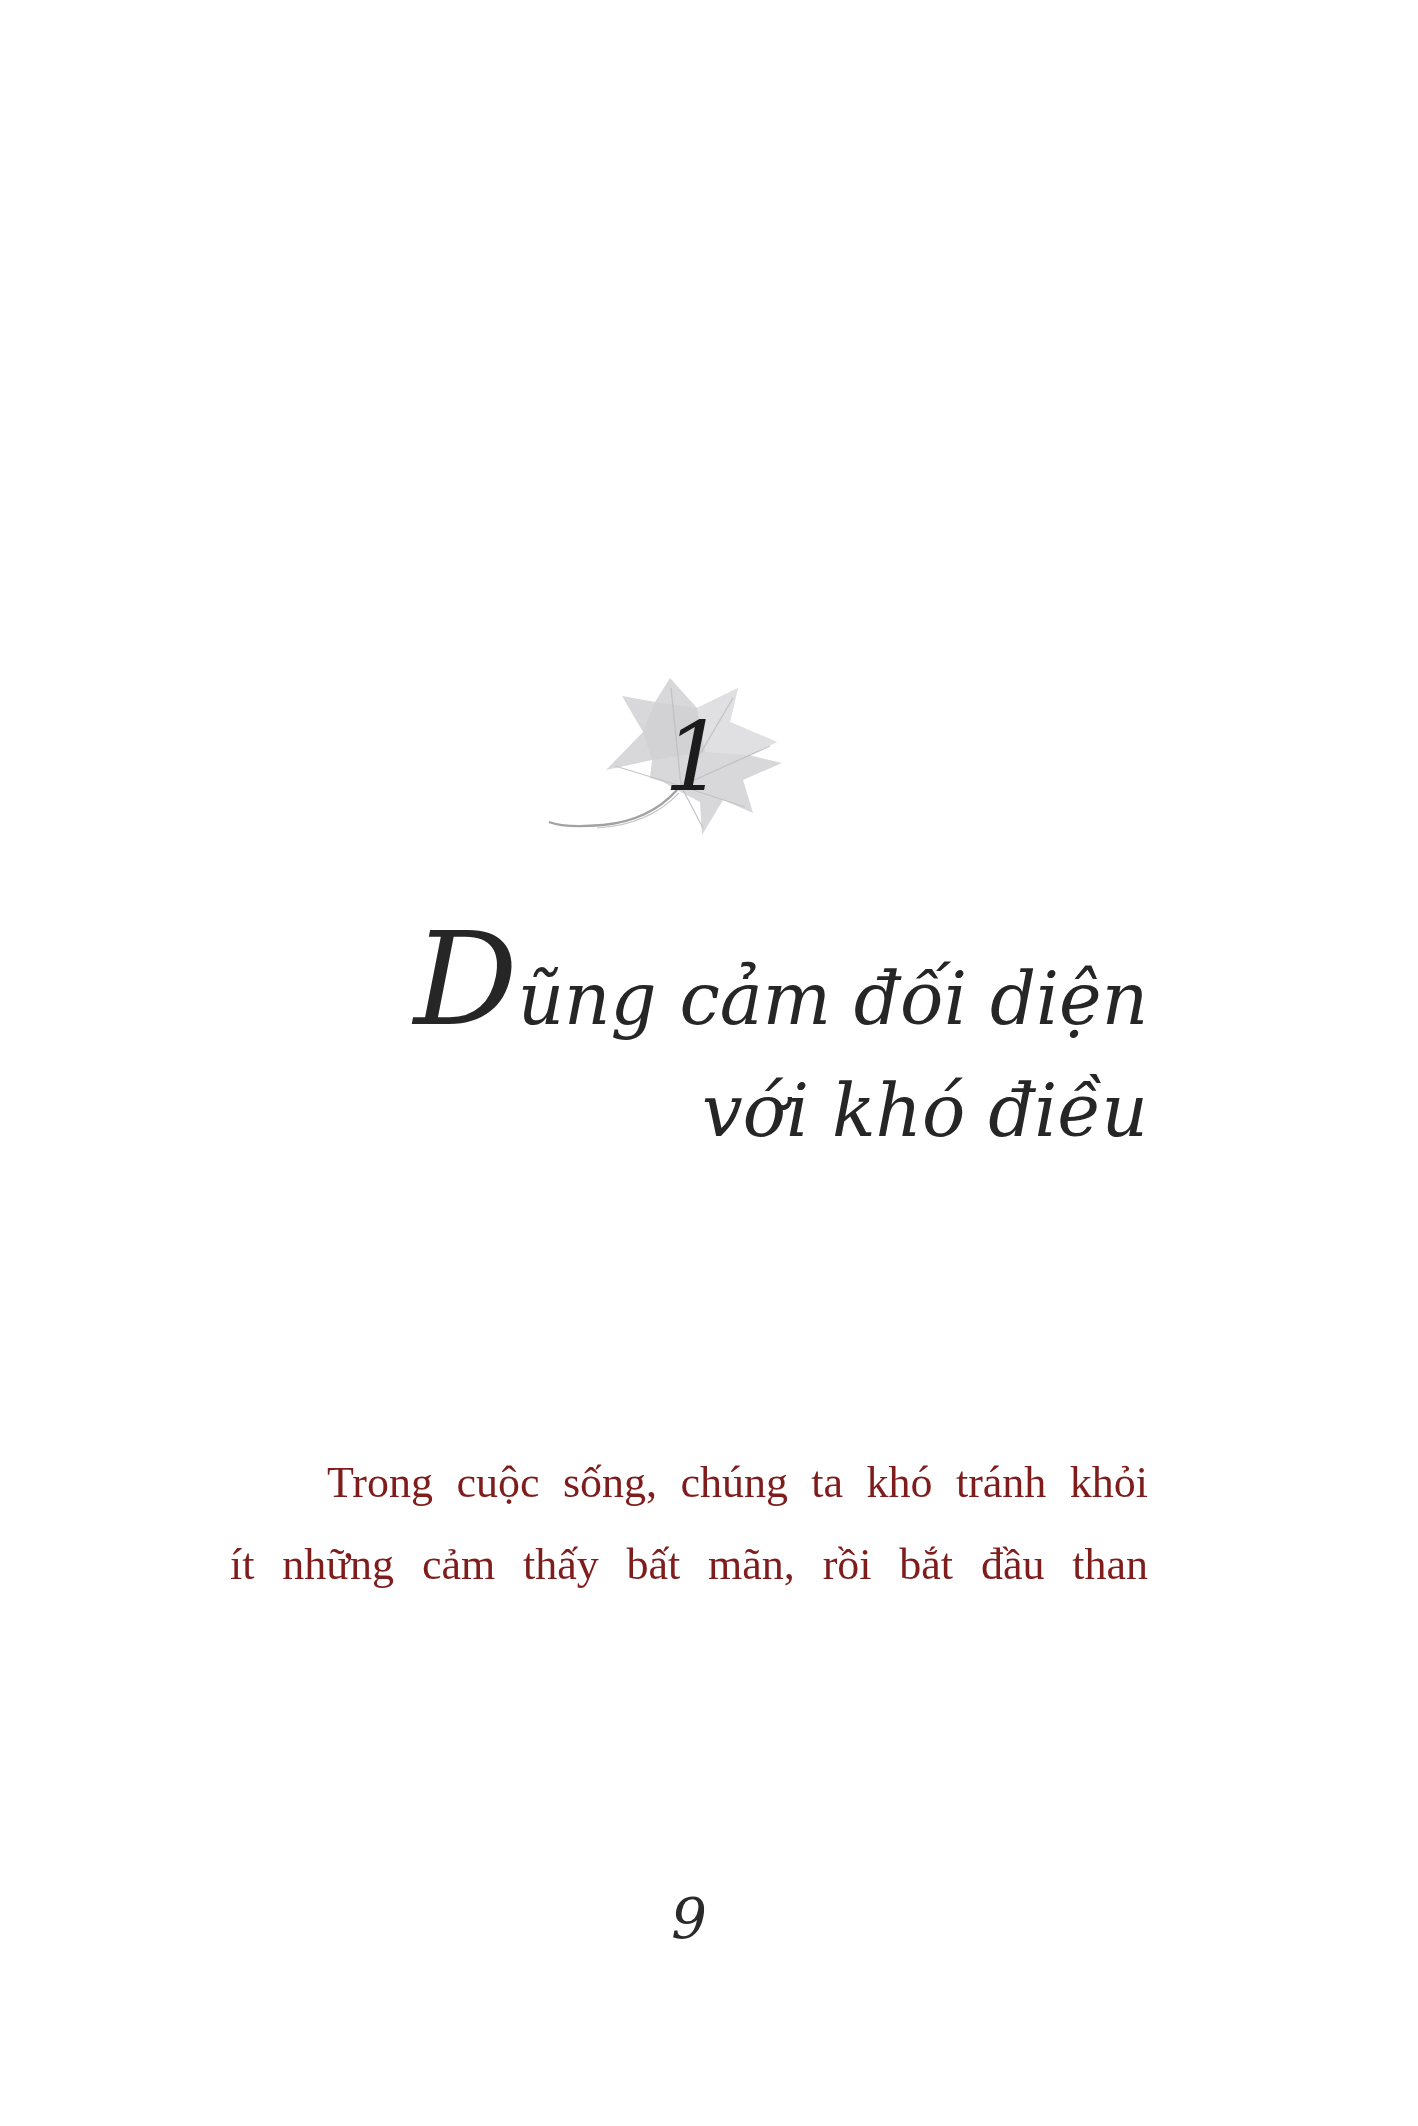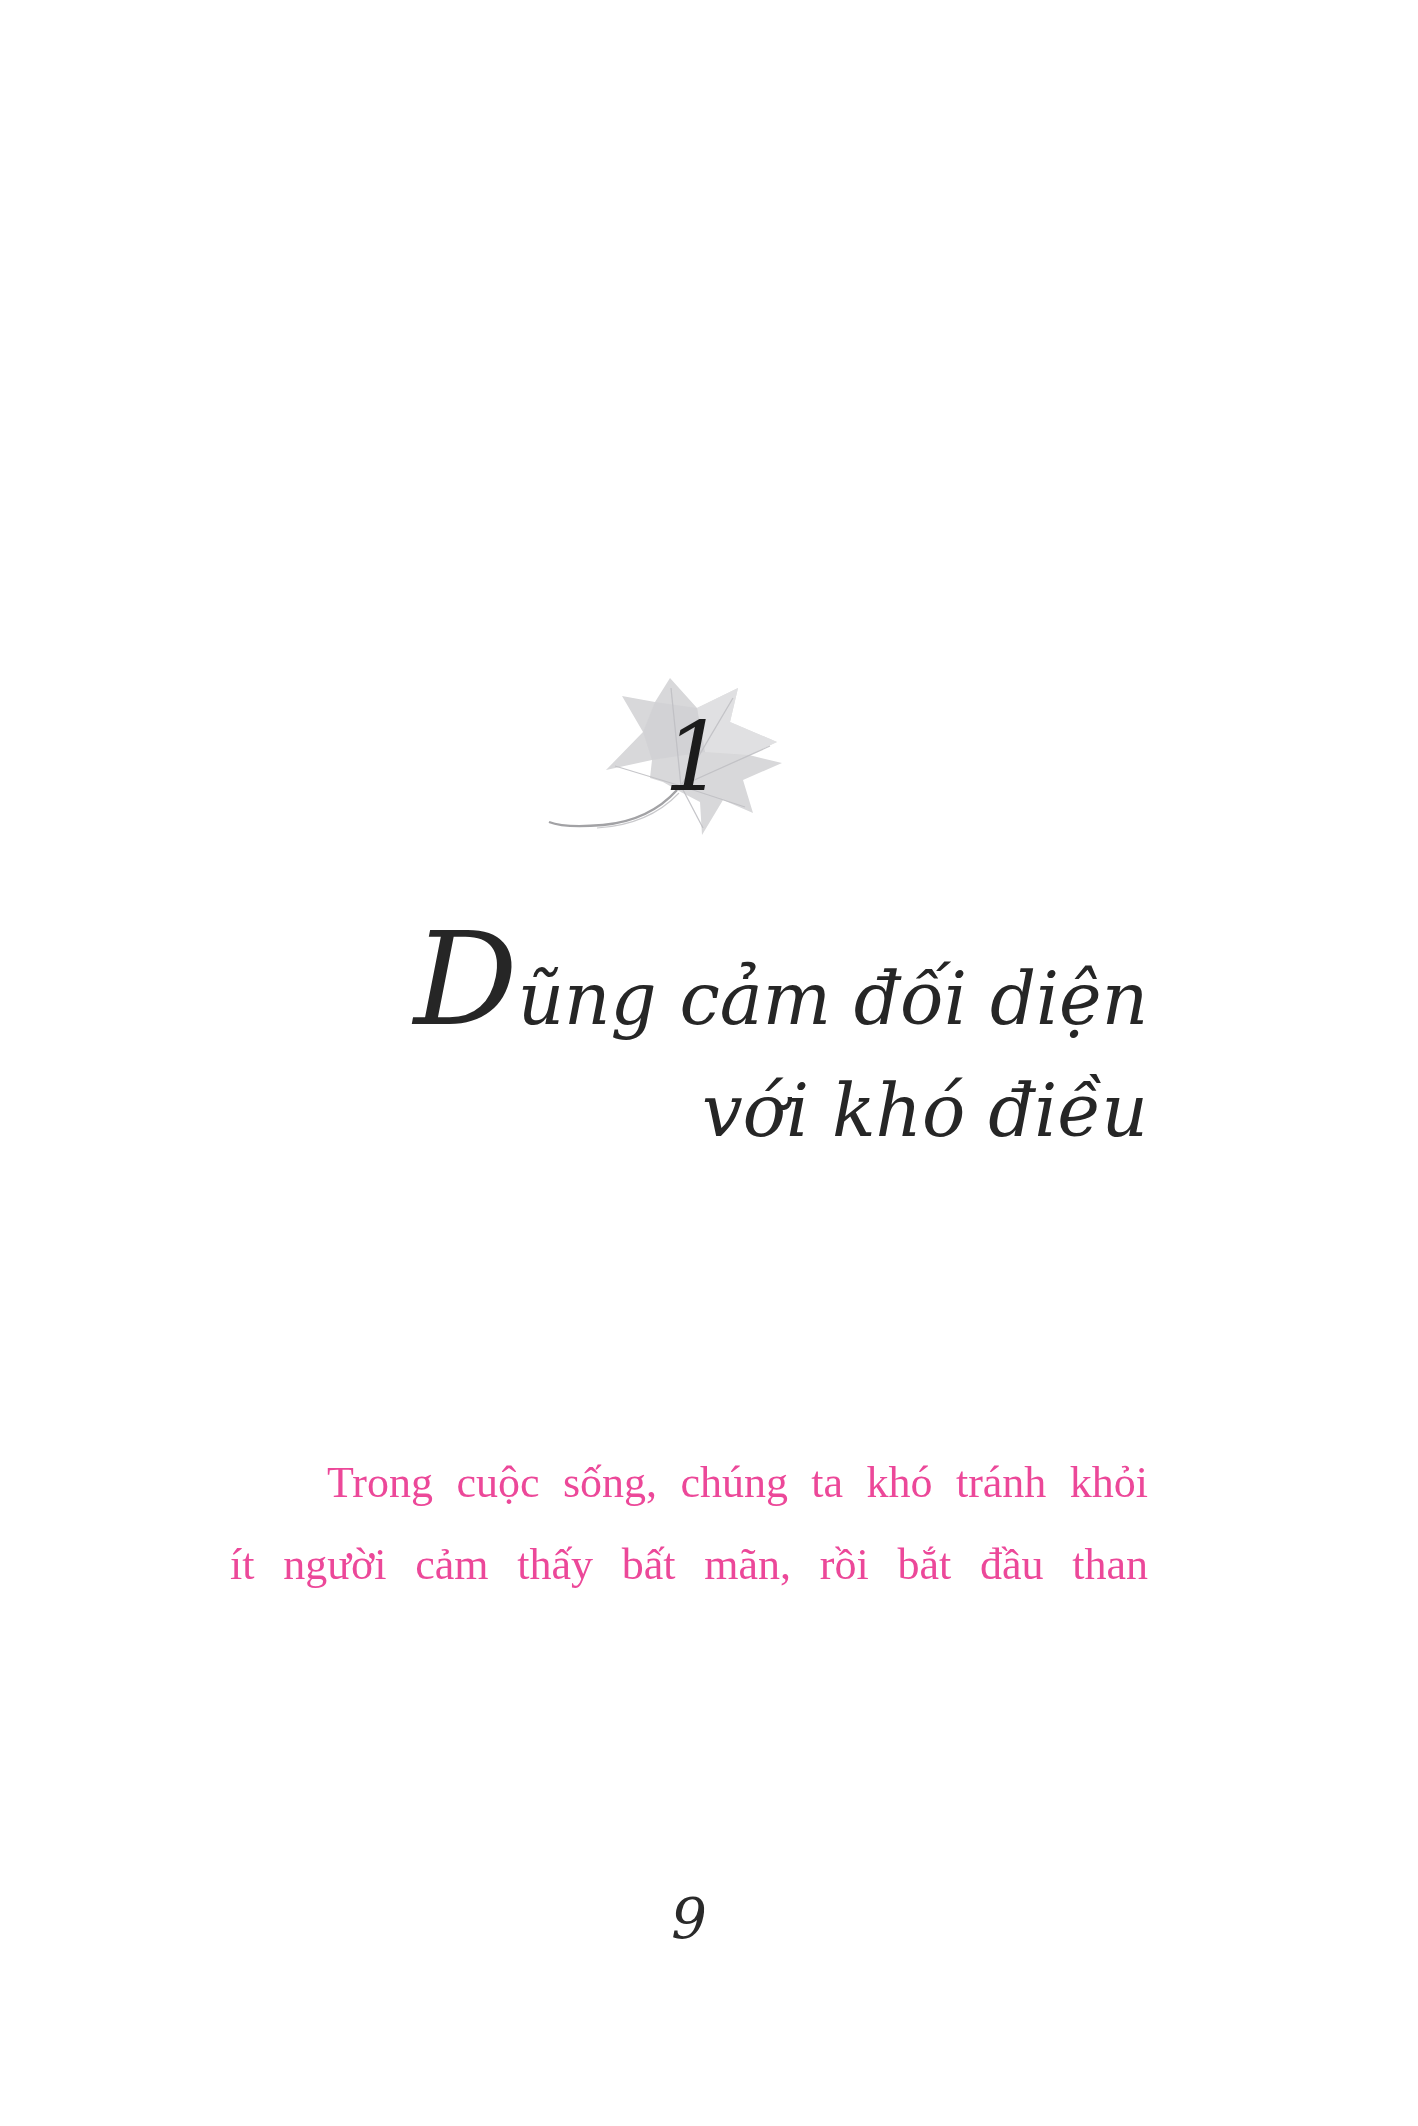--- a/index.html
+++ b/index.html
@@ -61,21 +61,21 @@
   }
 
   
   .body-text {
     position: absolute;
     left: 230px;
     top: 1442px;
     width: 918px;
     font-size: 44px;
     line-height: 82px;
-    color: #ec4899;
+    color: #7f1d1d;
   }
   .body-text .line {
     text-align: justify;
     text-align-last: justify;
     white-space: nowrap;
   }
   .body-text .line.first { padding-left: 97px; }
 
   
   .page-number {
@@ -118,18 +118,18 @@
 
   <div class="chapter-number">1</div>
 
   <h1 class="chapter-title">
     <span class="title-line line1">Dũng cảm đối diện</span>
     <span class="title-line line2">với khó điều</span>
   </h1>
 
   <div class="body-text">
     <div class="line first">Trong cuộc sống, chúng ta khó tránh khỏi</div>
-    <div class="line">ít người cảm thấy bất mãn, rồi bắt đầu than</div>
+    <div class="line">ít những cảm thấy bất mãn, rồi bắt đầu than</div>
   </div>
 
   <div class="page-number">9</div>
 
 </div>
 
 </body></html>

